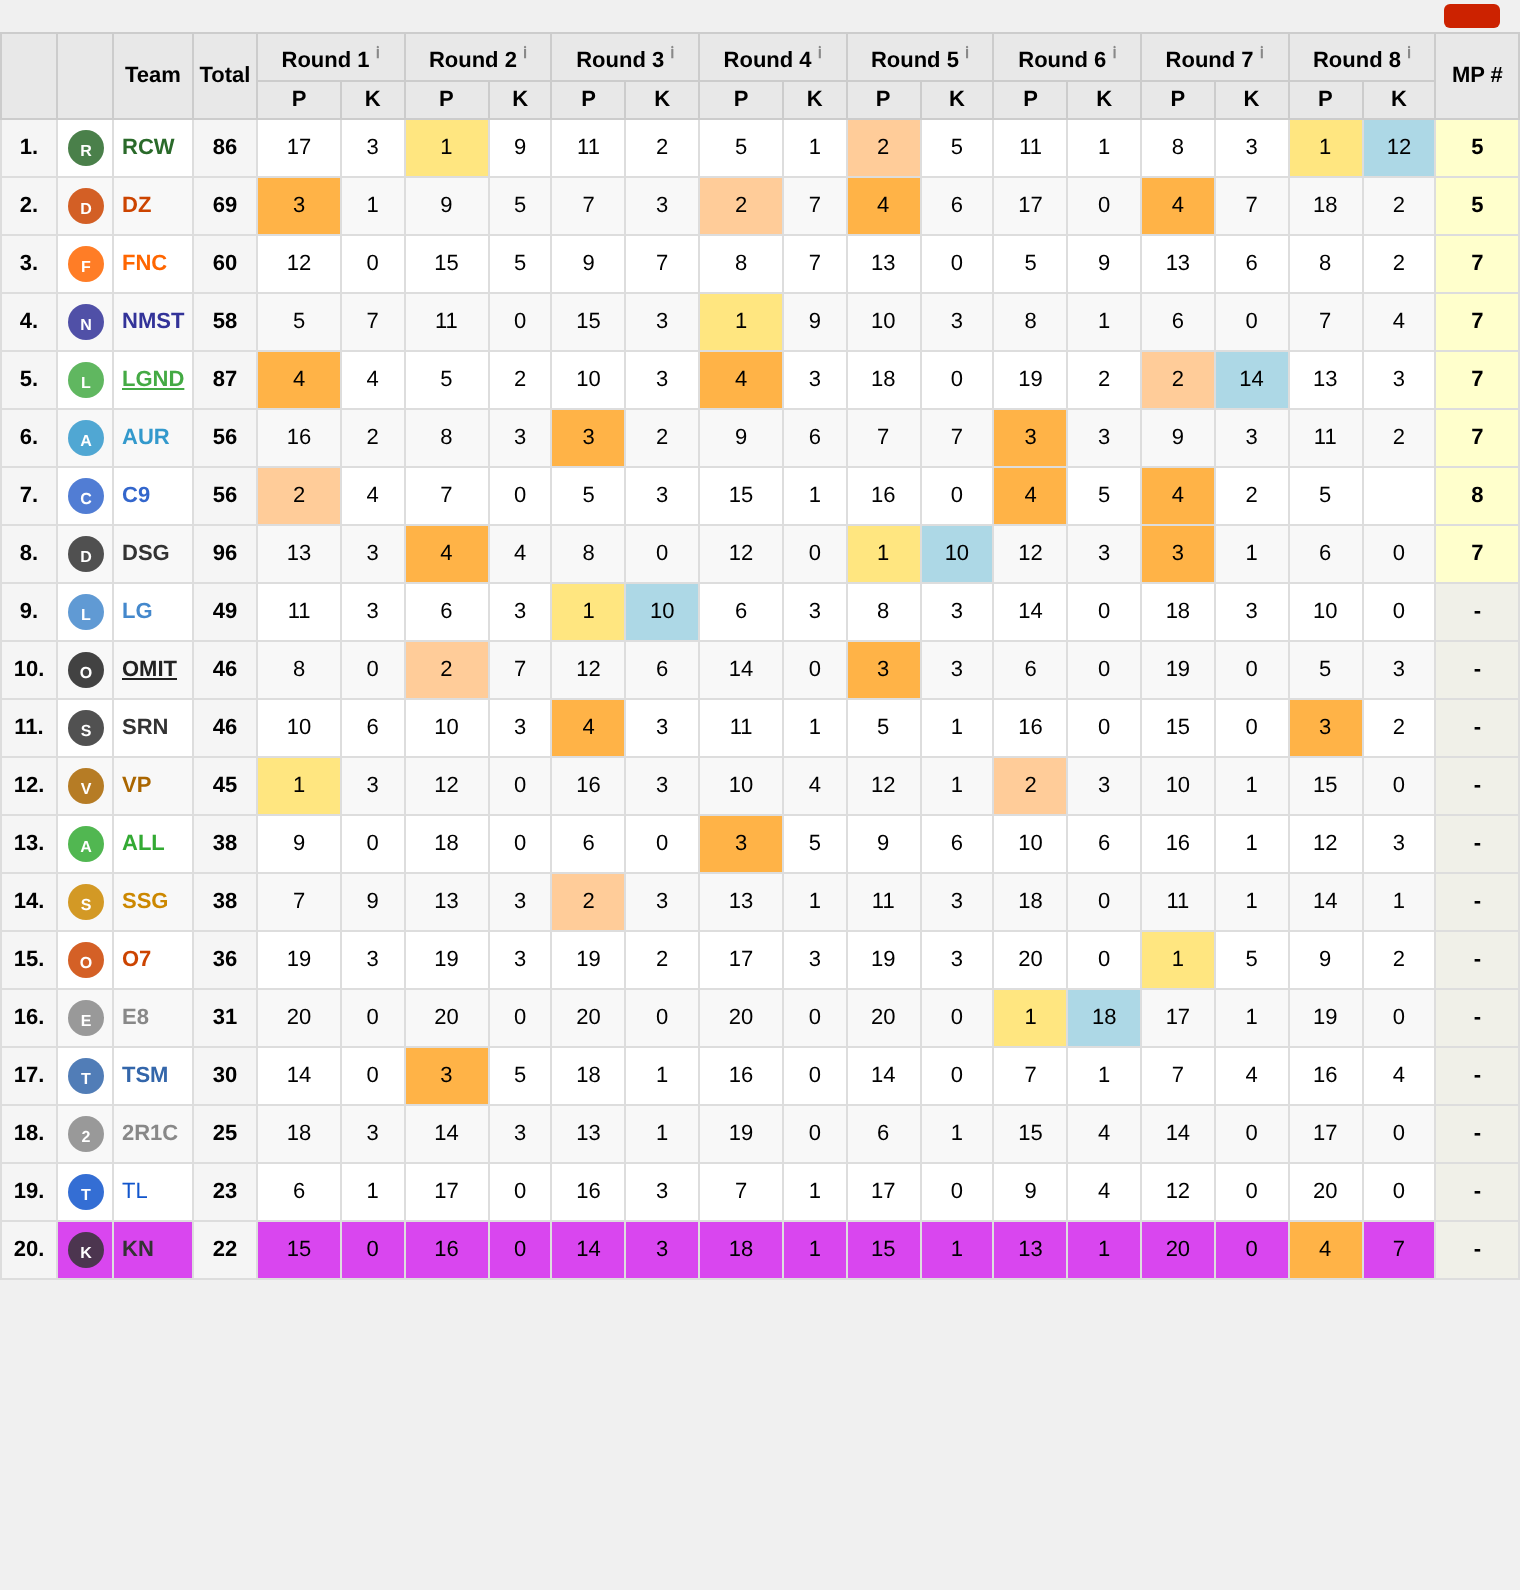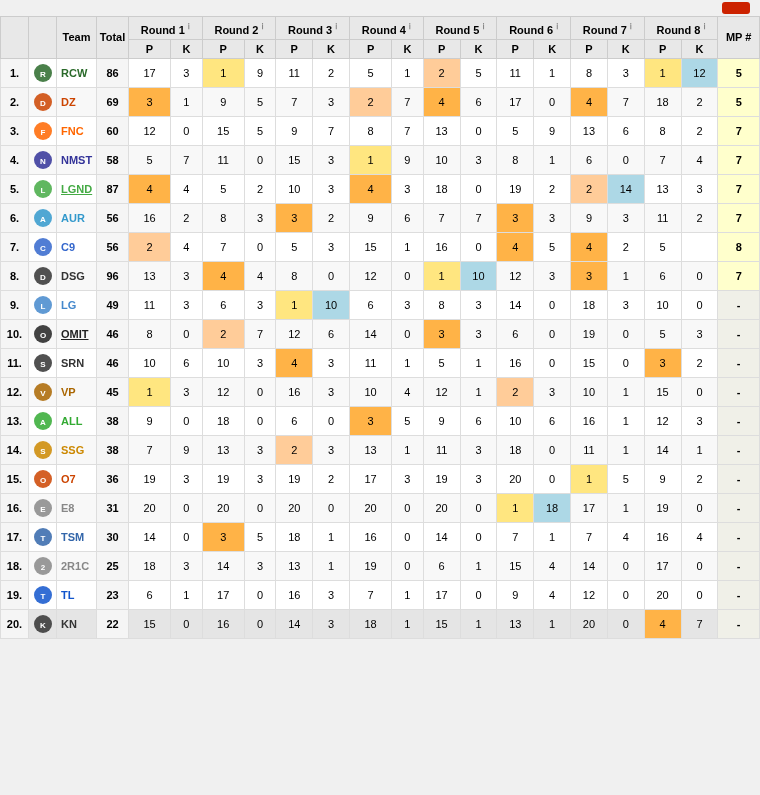--- a/index.html
+++ b/index.html
@@ -570,41 +570,41 @@
           <td class="mp">-</td>
         </tr>
         <tr style="background: rgb(255, 255, 255);">
           <td class="rank">19.</td>
           <td class="team-logo">
     <svg width="20" height="20" viewBox="0 0 20 20">
       <circle cx="10" cy="10" r="9" fill="#1155cc" opacity="0.85"></circle>
       <text x="10" y="14" text-anchor="middle" font-size="8" fill="white" font-weight="bold">T</text>
     </svg>
   </td>
-          <td class="team-name" style="color:#1155cc;font-weight:bold;margin-top:12px;">TL</td>
+          <td class="team-name" style="color:#1155cc;font-weight:normal;margin-top:12px;">TL</td>
           <td class="total"><b>23</b></td>
           <td>6</td>
           <td>1</td>
           <td>17</td>
           <td>0</td>
           <td>16</td>
           <td>3</td>
           <td>7</td>
           <td>1</td>
           <td>17</td>
           <td>0</td>
           <td>9</td>
           <td>4</td>
           <td>12</td>
           <td>0</td>
           <td>20</td>
           <td>0</td>
           <td class="mp">-</td>
         </tr>
-        <tr style="background: #e5e5e5; padding-left: 48px;">
+        <tr style="background: #d946ef; padding-left: 48px;">
           <td class="rank">20.</td>
           <td class="team-logo">
     <svg width="20" height="20" viewBox="0 0 20 20">
       <circle cx="10" cy="10" r="9" fill="#333333" opacity="0.85"></circle>
       <text x="10" y="14" text-anchor="middle" font-size="8" fill="white" font-weight="bold">K</text>
     </svg>
   </td>
           <td class="team-name" style="color:#333333;font-weight:bold;">KN</td>
           <td class="total"><b>22</b></td>
           <td>15</td>

